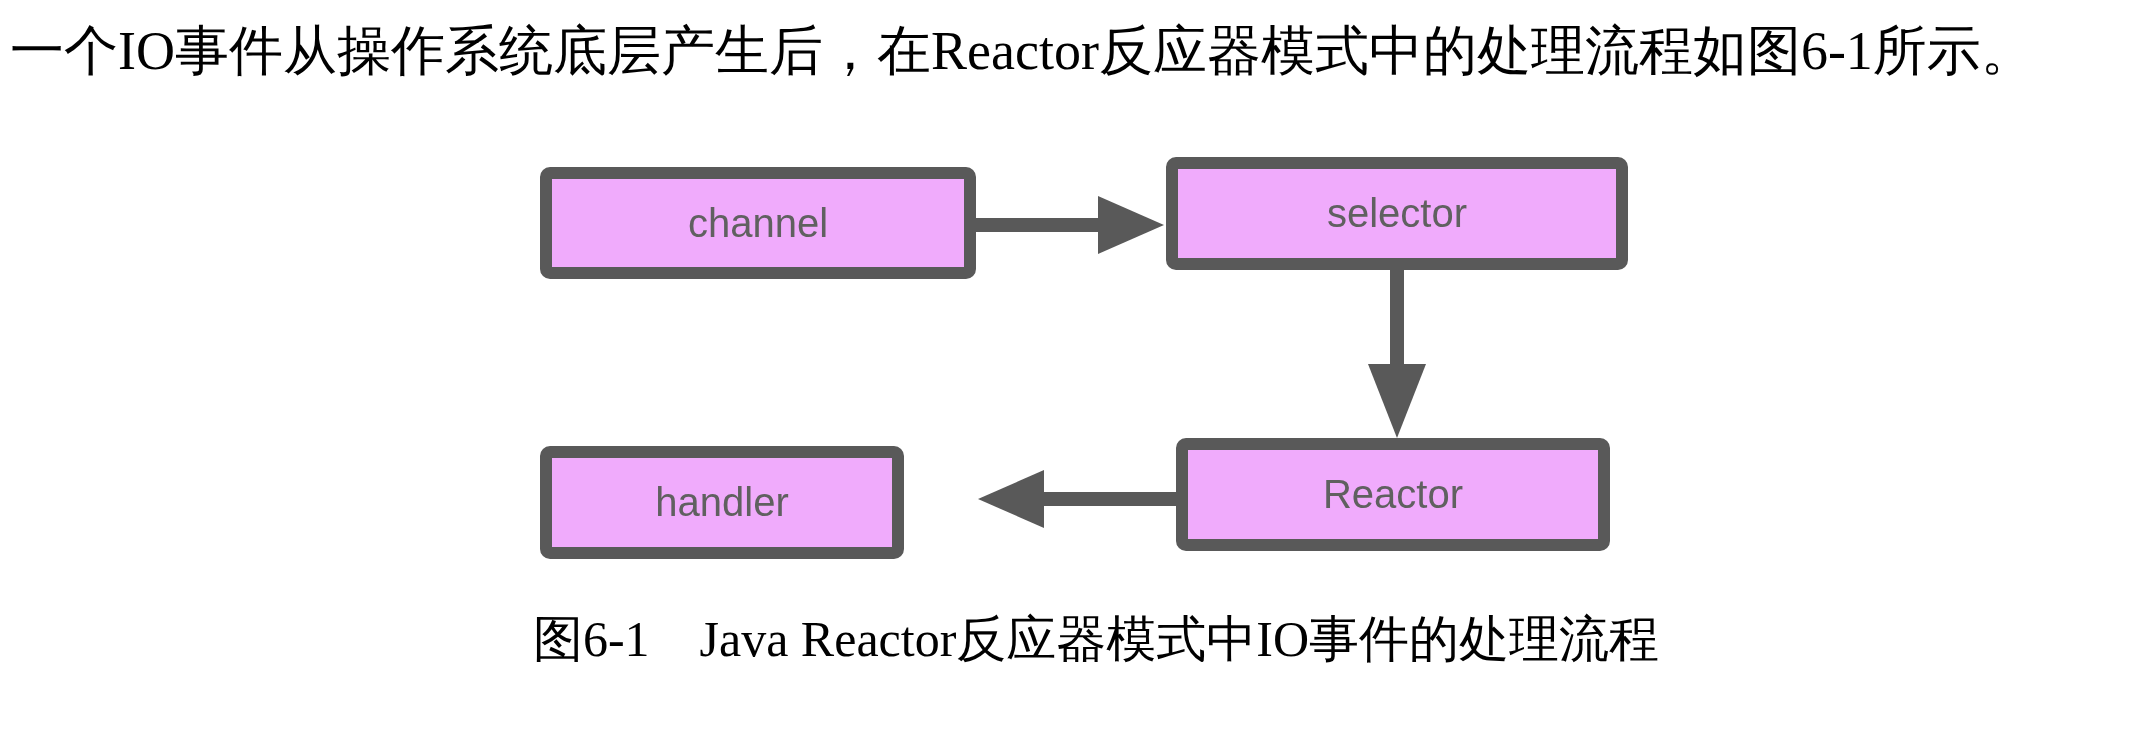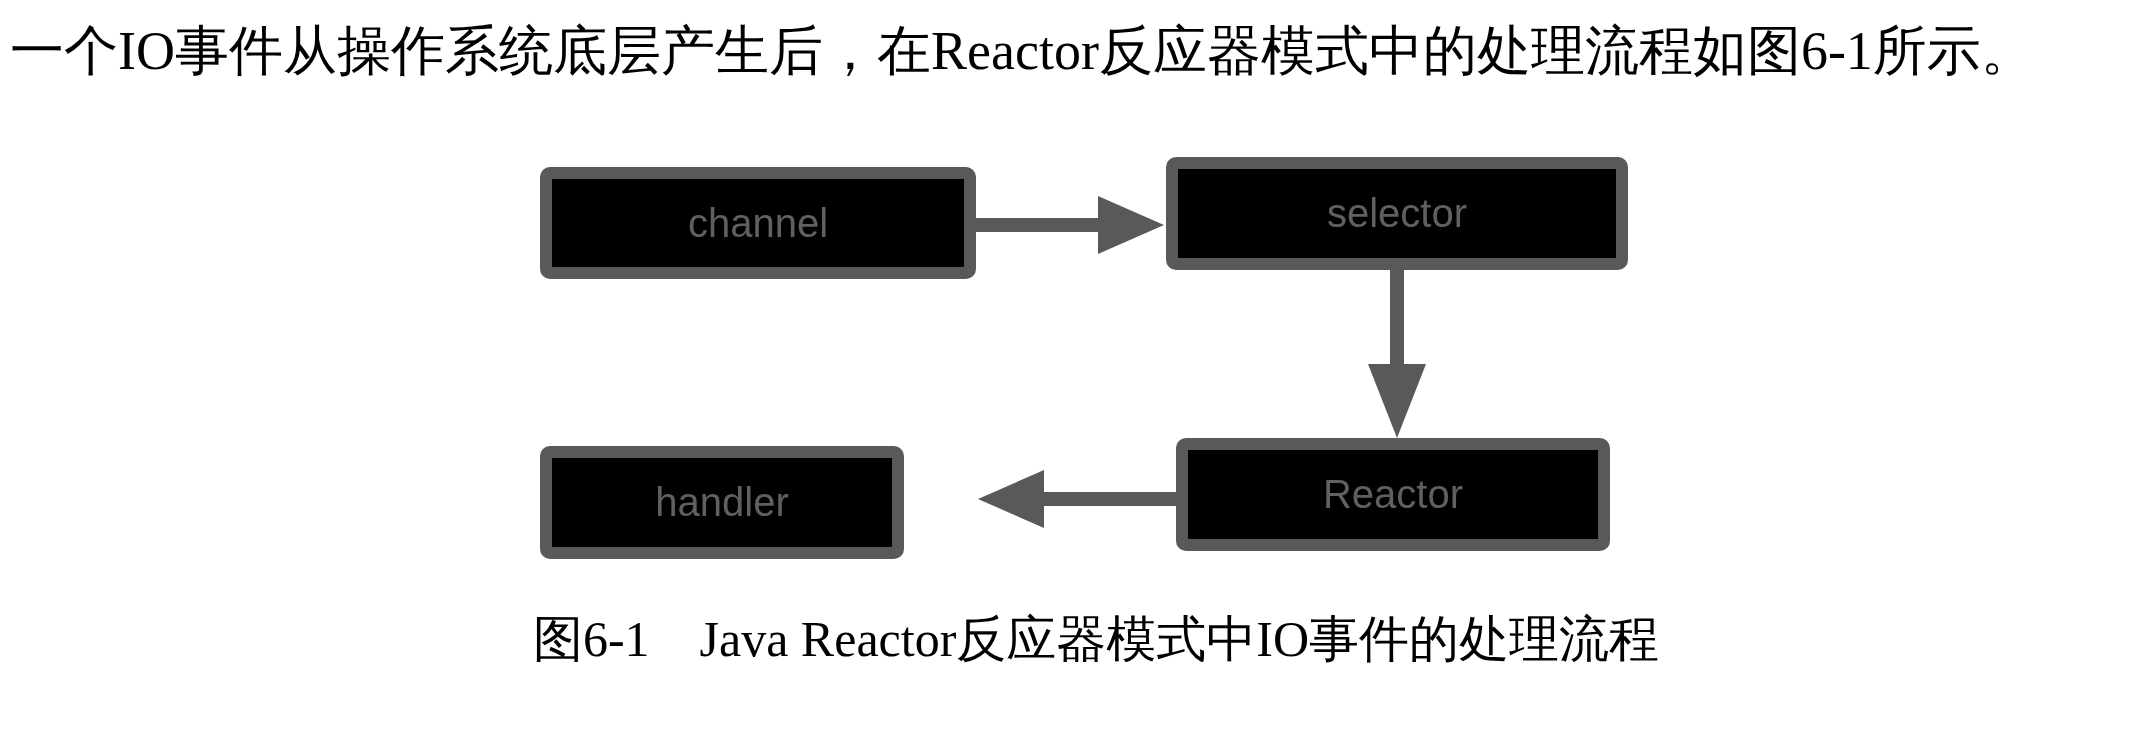--- a/index.html
+++ b/index.html
@@ -30,21 +30,21 @@
     left: 0;
     top: 0;
     width: 2152px;
     height: 748px;
   }
   .node {
     position: absolute;
     box-sizing: border-box;
     border: 12px solid var(--box-border, #595959);
     border-radius: 10px;
-    background: #000000;
+    background: #f0abfc;
     display: flex;
     align-items: center;
     justify-content: center;
     font-family: "Liberation Sans", "DejaVu Sans", sans-serif;
     font-size: 40px;
     color: var(--box-text, #606060);
   }
   .node-channel  { left: 540px;  top: 167px; width: 436px; height: 112px; }
   .node-selector { left: 1166px; top: 157px; width: 462px; height: 113px; }
   .node-reactor  { left: 1176px; top: 438px; width: 434px; height: 113px; }

